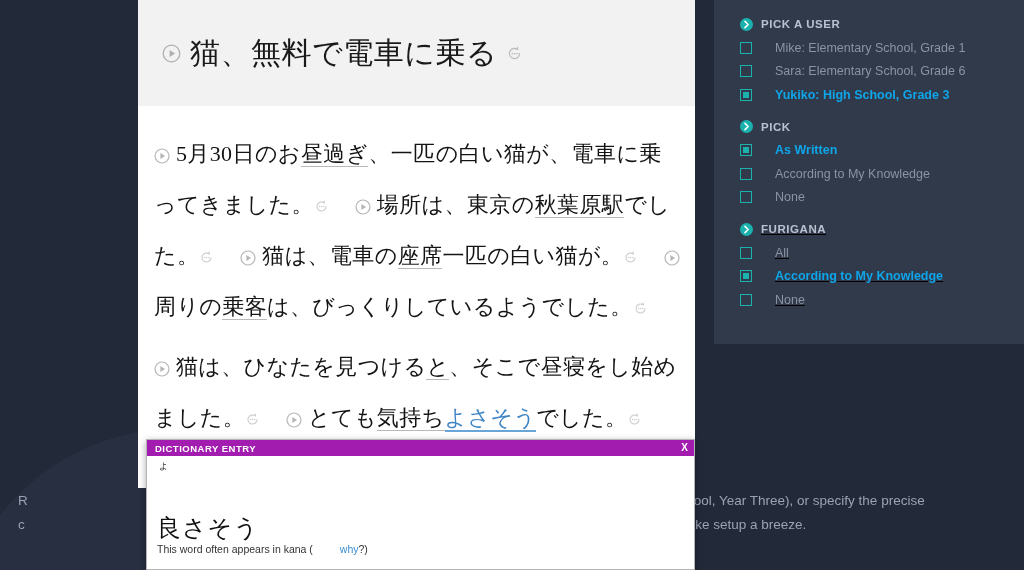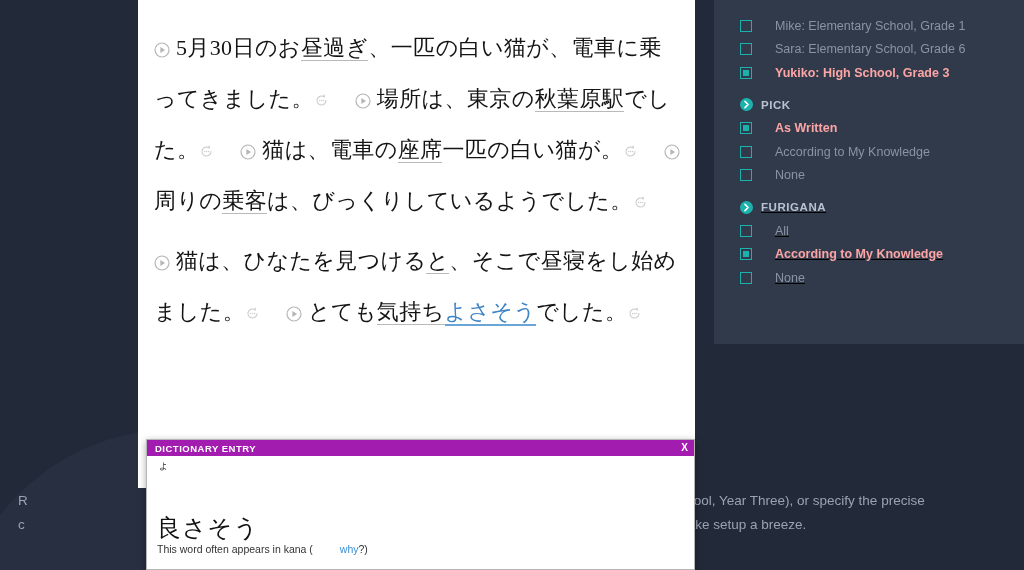--- a/index.html
+++ b/index.html
@@ -55,21 +55,21 @@
     height: 23.5px; padding-left: 26px;
   }
   .cbx {
     width: 12px; height: 12px; flex: none;
     border: 1.5px solid #1bb2ae; background: transparent;
     display: flex; align-items: center; justify-content: center;
   }
   .cbx i { display: none; width: 6px; height: 6px; background: #1bb2ae; }
   .opt.on .cbx i { display: block; }
   .opt-label { color: #8b93a3; font-size: 12.5px; line-height: 1; }
-  .opt.on .opt-label { color: #fca5a5; font-weight: bold; }
+  .opt.on .opt-label { color: #0ea5e9; font-weight: bold; }
 
   
   .reader {
     position: absolute; left: 138px; top: 0; width: 557px; height: 488px;
     background: #ffffff;
   }
   .reader-title {
     background: #f2f2f2; height: 106px;
     display: flex; align-items: center; gap: 9px;
     padding: 0 0 0 24px;
@@ -147,20 +147,28 @@
     </span>
     <span class="ln l2">
       <span>c</span>
       <span style="display:inline-block;width:648px;"></span><span>make setup a breeze.</span>
     </span>
   </div>
 
   <div class="settings">
 
     <div class="group">
+      <div class="group-head">
+        <span class="circ-ico">
+          <svg width="13" height="13" viewBox="0 0 13 13">
+              <path d="M5 3.4 L8.1 6.5 L5 9.6" fill="none" stroke="#ffffff" stroke-width="1.6" stroke-linecap="round" stroke-linejoin="round"></path>
+            </svg>
+        </span>
+        <span class="group-title">PICK A USER</span>
+      </div>
       <div class="opt">
         <span class="cbx"></span>
         <span class="opt-label">Mike: Elementary School, Grade 1</span>
       </div>
       <div class="opt">
         <span class="cbx"></span>
         <span class="opt-label">Sara: Elementary School, Grade 6</span>
       </div>
       <div class="opt on">
         <span class="cbx">
@@ -217,20 +225,38 @@
       <div class="opt">
         <span class="cbx"></span>
         <span class="opt-label">None</span>
       </div>
     </div>
 
   </div>
 
   <div class="reader">
 
+    <div class="reader-title">
+      <span class="ico play-lg">
+        <svg width="19" height="19" viewBox="0 0 19 19">
+            <circle cx="9.5" cy="9.5" r="8.3" fill="none" stroke="#555" stroke-width="1.3"></circle>
+            <path d="M7.6 5.9 L13.1 9.5 L7.6 13.1 Z" fill="#555"></path>
+          </svg>
+      </span>
+      <span class="jp-title">猫、無料で電車に乗る</span>
+      <span class="ico">
+        <svg width="17" height="17" viewBox="0 0 17 17">
+            <path d="M13.6 8.5 a5.1 5.1 0 1 1 -1.9 -4" fill="none" stroke="#888" stroke-width="1.3" stroke-linecap="round"></path>
+            <path d="M12.3 1.4 L12.1 4.8 L8.9 4.3 Z" fill="#888"></path>
+            <circle cx="6.4" cy="8.6" r=".85" fill="#888"></circle>
+            <circle cx="8.7" cy="8.6" r=".85" fill="#888"></circle>
+            <circle cx="11" cy="8.6" r=".85" fill="#888"></circle>
+          </svg>
+      </span>
+    </div>
 
     <div class="body-text">
 
       <div class="para">
         <span class="ico">
           <svg width="16" height="16" viewBox="0 0 19 19">
               <circle cx="9.5" cy="9.5" r="8.3" fill="none" stroke="#666" stroke-width="1.4"></circle>
               <path d="M7.6 5.9 L13.1 9.5 L7.6 13.1 Z" fill="#666"></path>
             </svg>
         </span>

